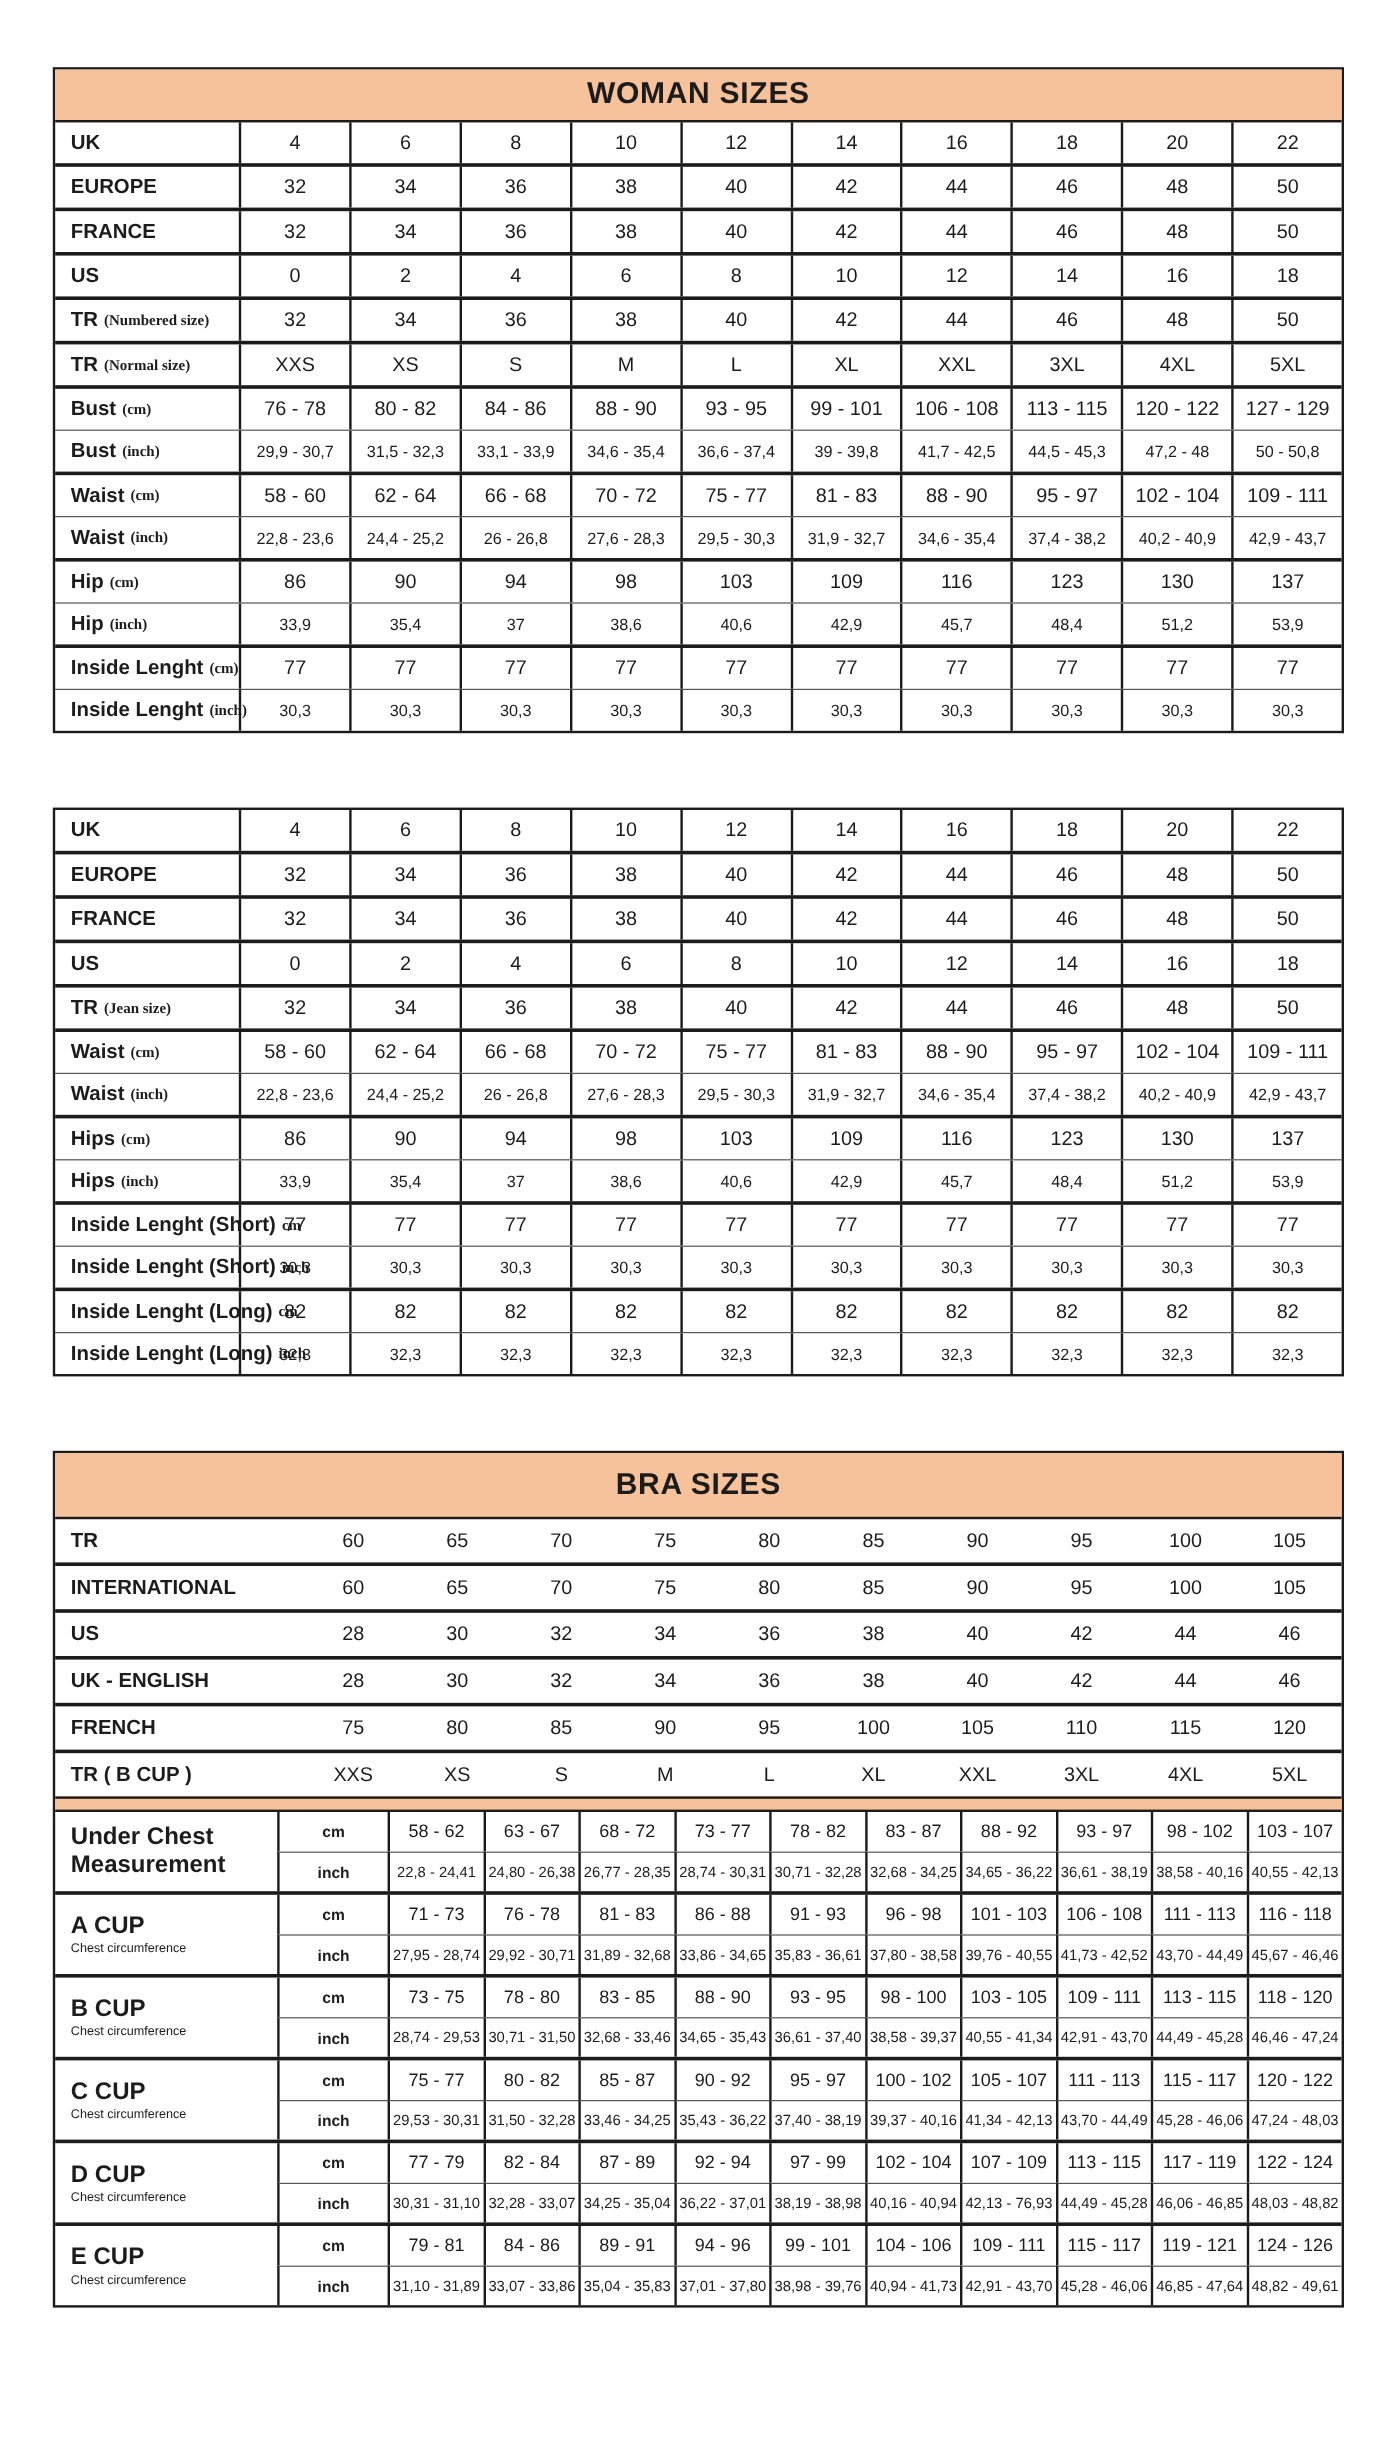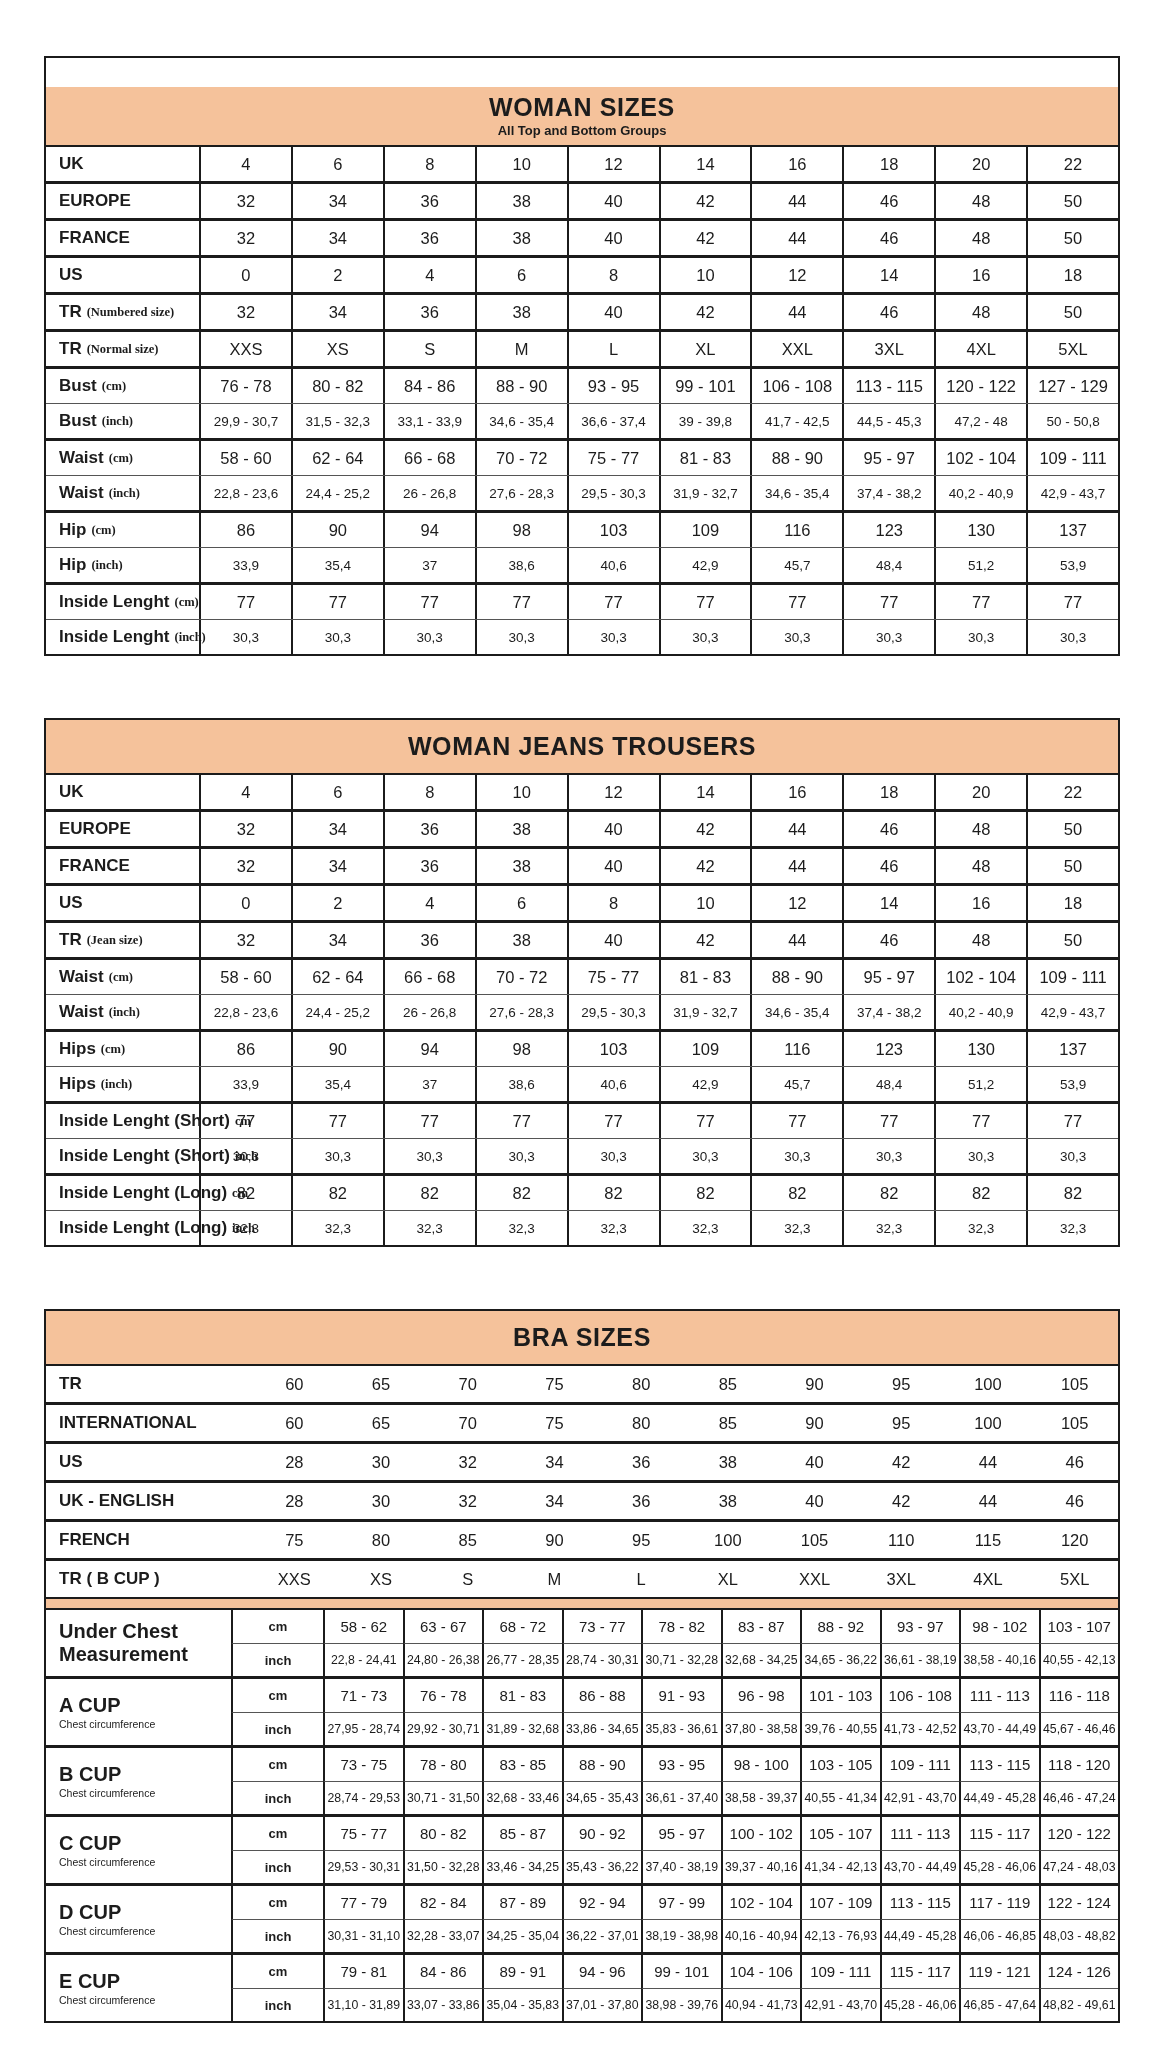--- a/index.html
+++ b/index.html
@@ -2,21 +2,21 @@
 <html style="--accent: #f5c29b; --line: #1b1b1b;"><head>
 <meta charset="utf-8">
 <style>
   :root{ --accent:#f5c29b; --line:#1b1b1b; --thin:#555; }
   html,body{margin:0;padding:0;background:#ffffff;}
   body{width:1164px;font-family:"Liberation Sans",sans-serif;color:#1c1c1c;-webkit-font-smoothing:antialiased;}
   .page{padding:56px 44px 26px 44px;}
   .tbl{border:2.5px solid var(--line);margin-bottom:62px;background:#fff;}
   .tbl:last-child{margin-bottom:0;}
   .thead{background:var(--accent);border-bottom:2.5px solid var(--line);text-align:center;padding:12px 4px;}
-  .thead.two-line{padding:6px 4px 7px 4px;margin-top:29px;}
+  .thead.two-line{padding:6px 4px 7px 4px;}
   .thead .title{font-size:25px;font-weight:800;letter-spacing:.6px;}
   .thead .subtitle{font-size:13px;font-weight:700;margin-top:1px;}
   .tbody{width:100%;}
   .tsec + .tsec{border-top:3px solid var(--line);}
   .trow{display:grid;align-items:stretch;}
   .trow.inner{border-top:1.3px solid var(--thin);}
   .t0 .trow,.t1 .trow{grid-template-columns:153px repeat(10,1fr);min-height:34px;}
   .t2top .trow{grid-template-columns:205px repeat(10,1fr);min-height:36px;}
   .lcell{display:flex;align-items:center;gap:5px;padding:2px 6px 2px 13px;}
   .lbl{font-weight:700;font-size:17px;white-space:nowrap;}
@@ -36,21 +36,20 @@
   .rtop{border-top:1.3px solid var(--thin);}
 </style>
 </head>
 <body>
 
 <div class="page">
 
   <section class="tbl t0">
     <header class="thead two-line">
       <div class="title">WOMAN SIZES</div>
-      <div class="subtitle">All Top and Bottom Groups</div>
     </header>
     <div class="tbody vl">
         <div class="tsec">
           <div class="trow">
             <div class="lcell">
               <span class="lbl">UK</span>
             </div>
             <div class="vcell">4</div>
             <div class="vcell">6</div>
             <div class="vcell">8</div>
@@ -283,23 +282,20 @@
             <div class="vcell">30,3</div>
             <div class="vcell">30,3</div>
             <div class="vcell">30,3</div>
             <div class="vcell">30,3</div>
           </div>
         </div>
       </div>
   </section>
 
   <section class="tbl t1">
-    <header class="thead">
-      <div class="title">WOMAN JEANS TROUSERS</div>
-    </header>
     <div class="tbody vl">
         <div class="tsec">
           <div class="trow">
             <div class="lcell">
               <span class="lbl">UK</span>
             </div>
             <div class="vcell">4</div>
             <div class="vcell">6</div>
             <div class="vcell">8</div>
             <div class="vcell">10</div>

